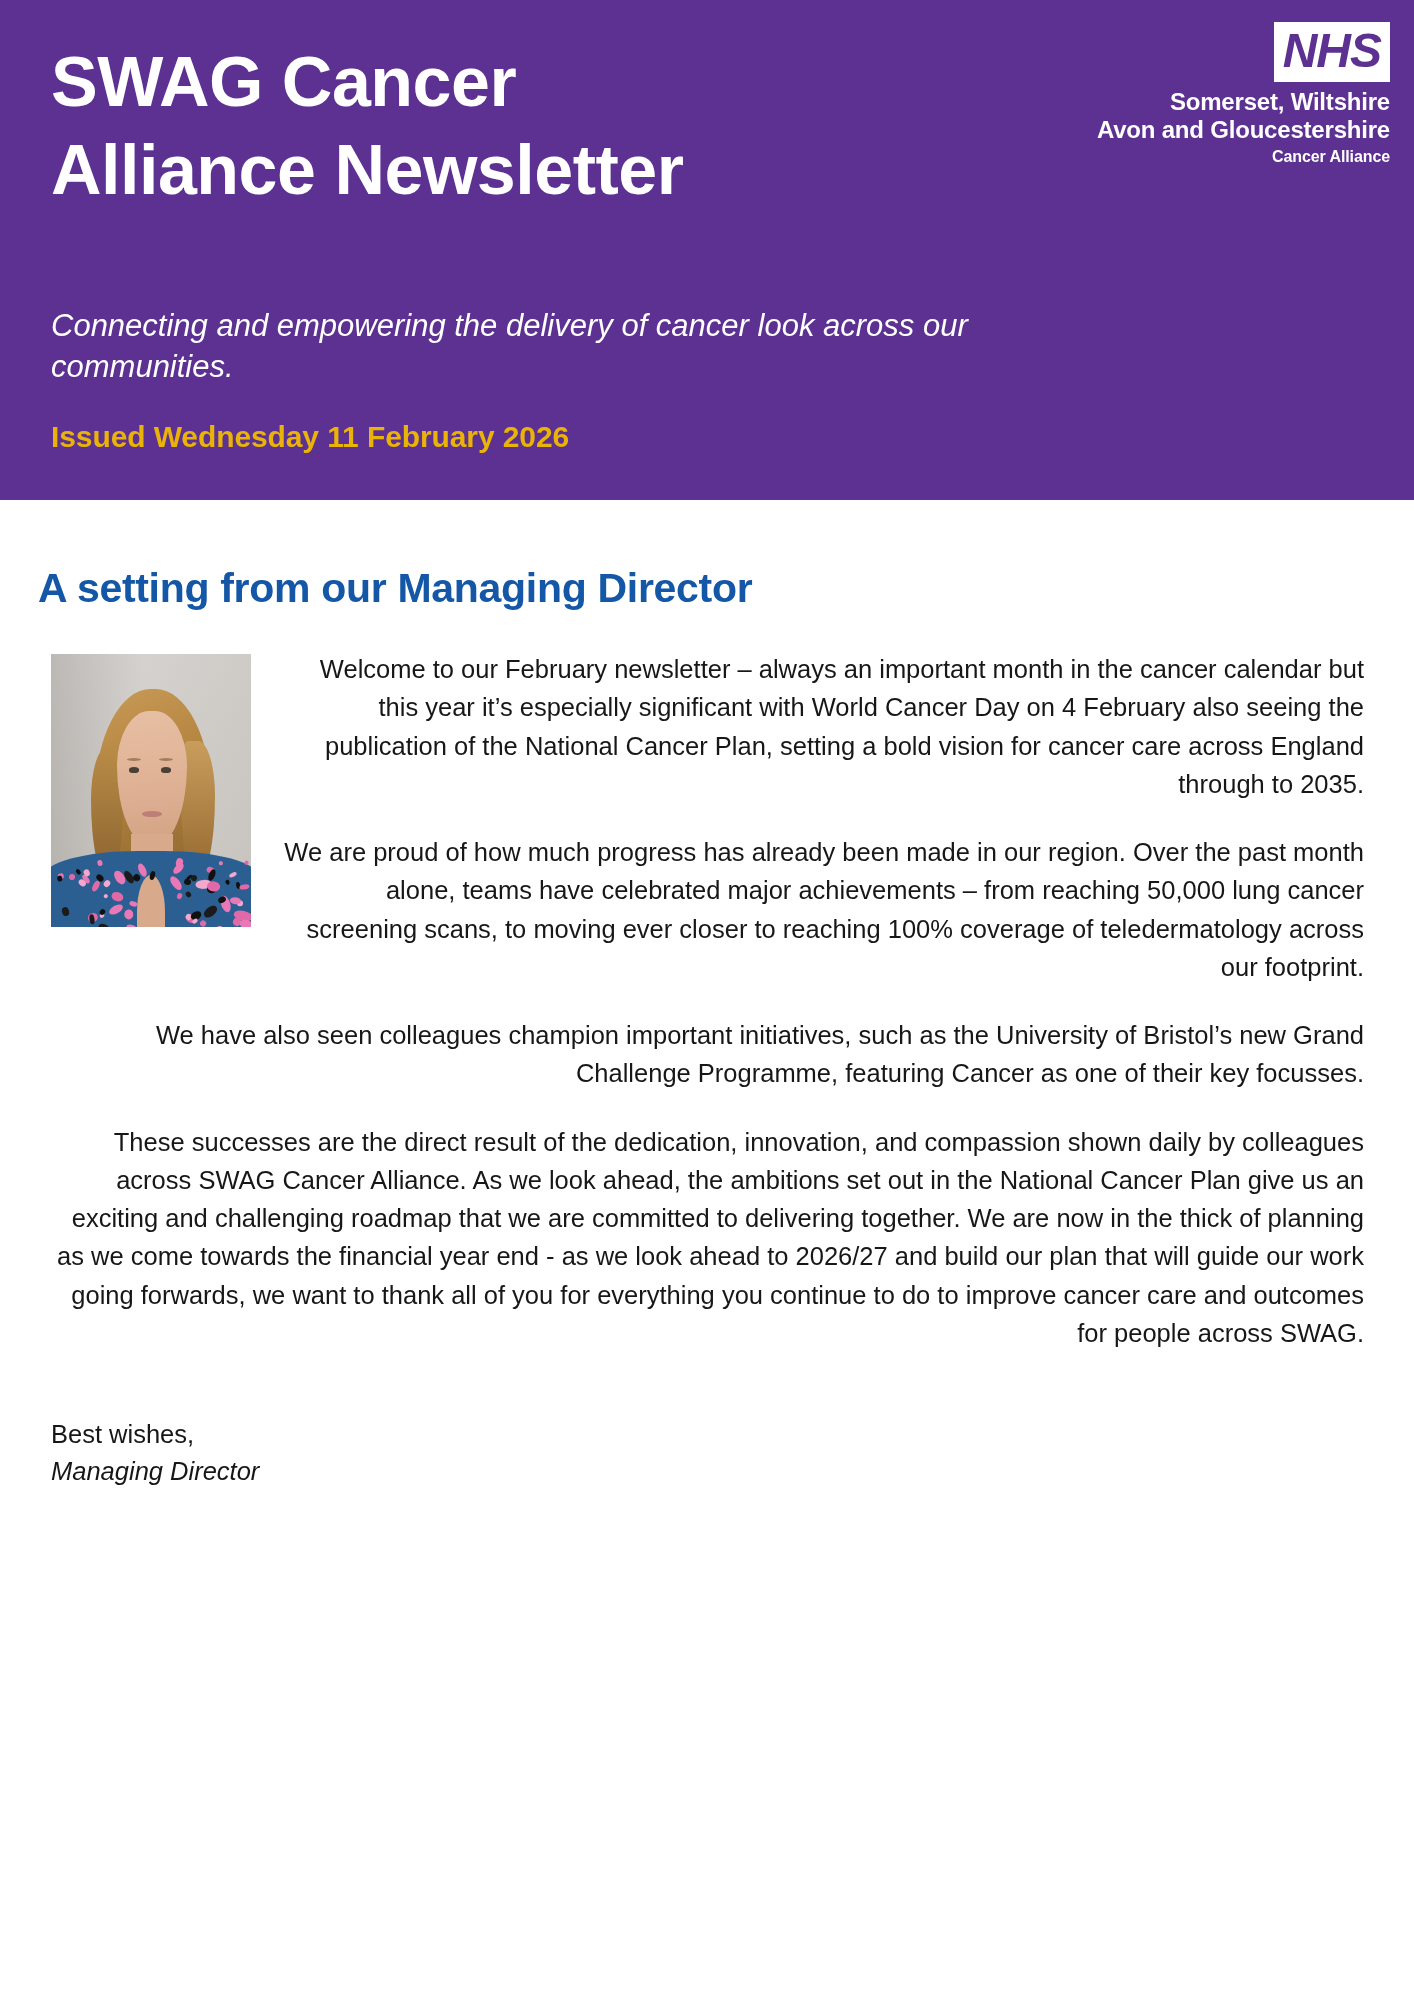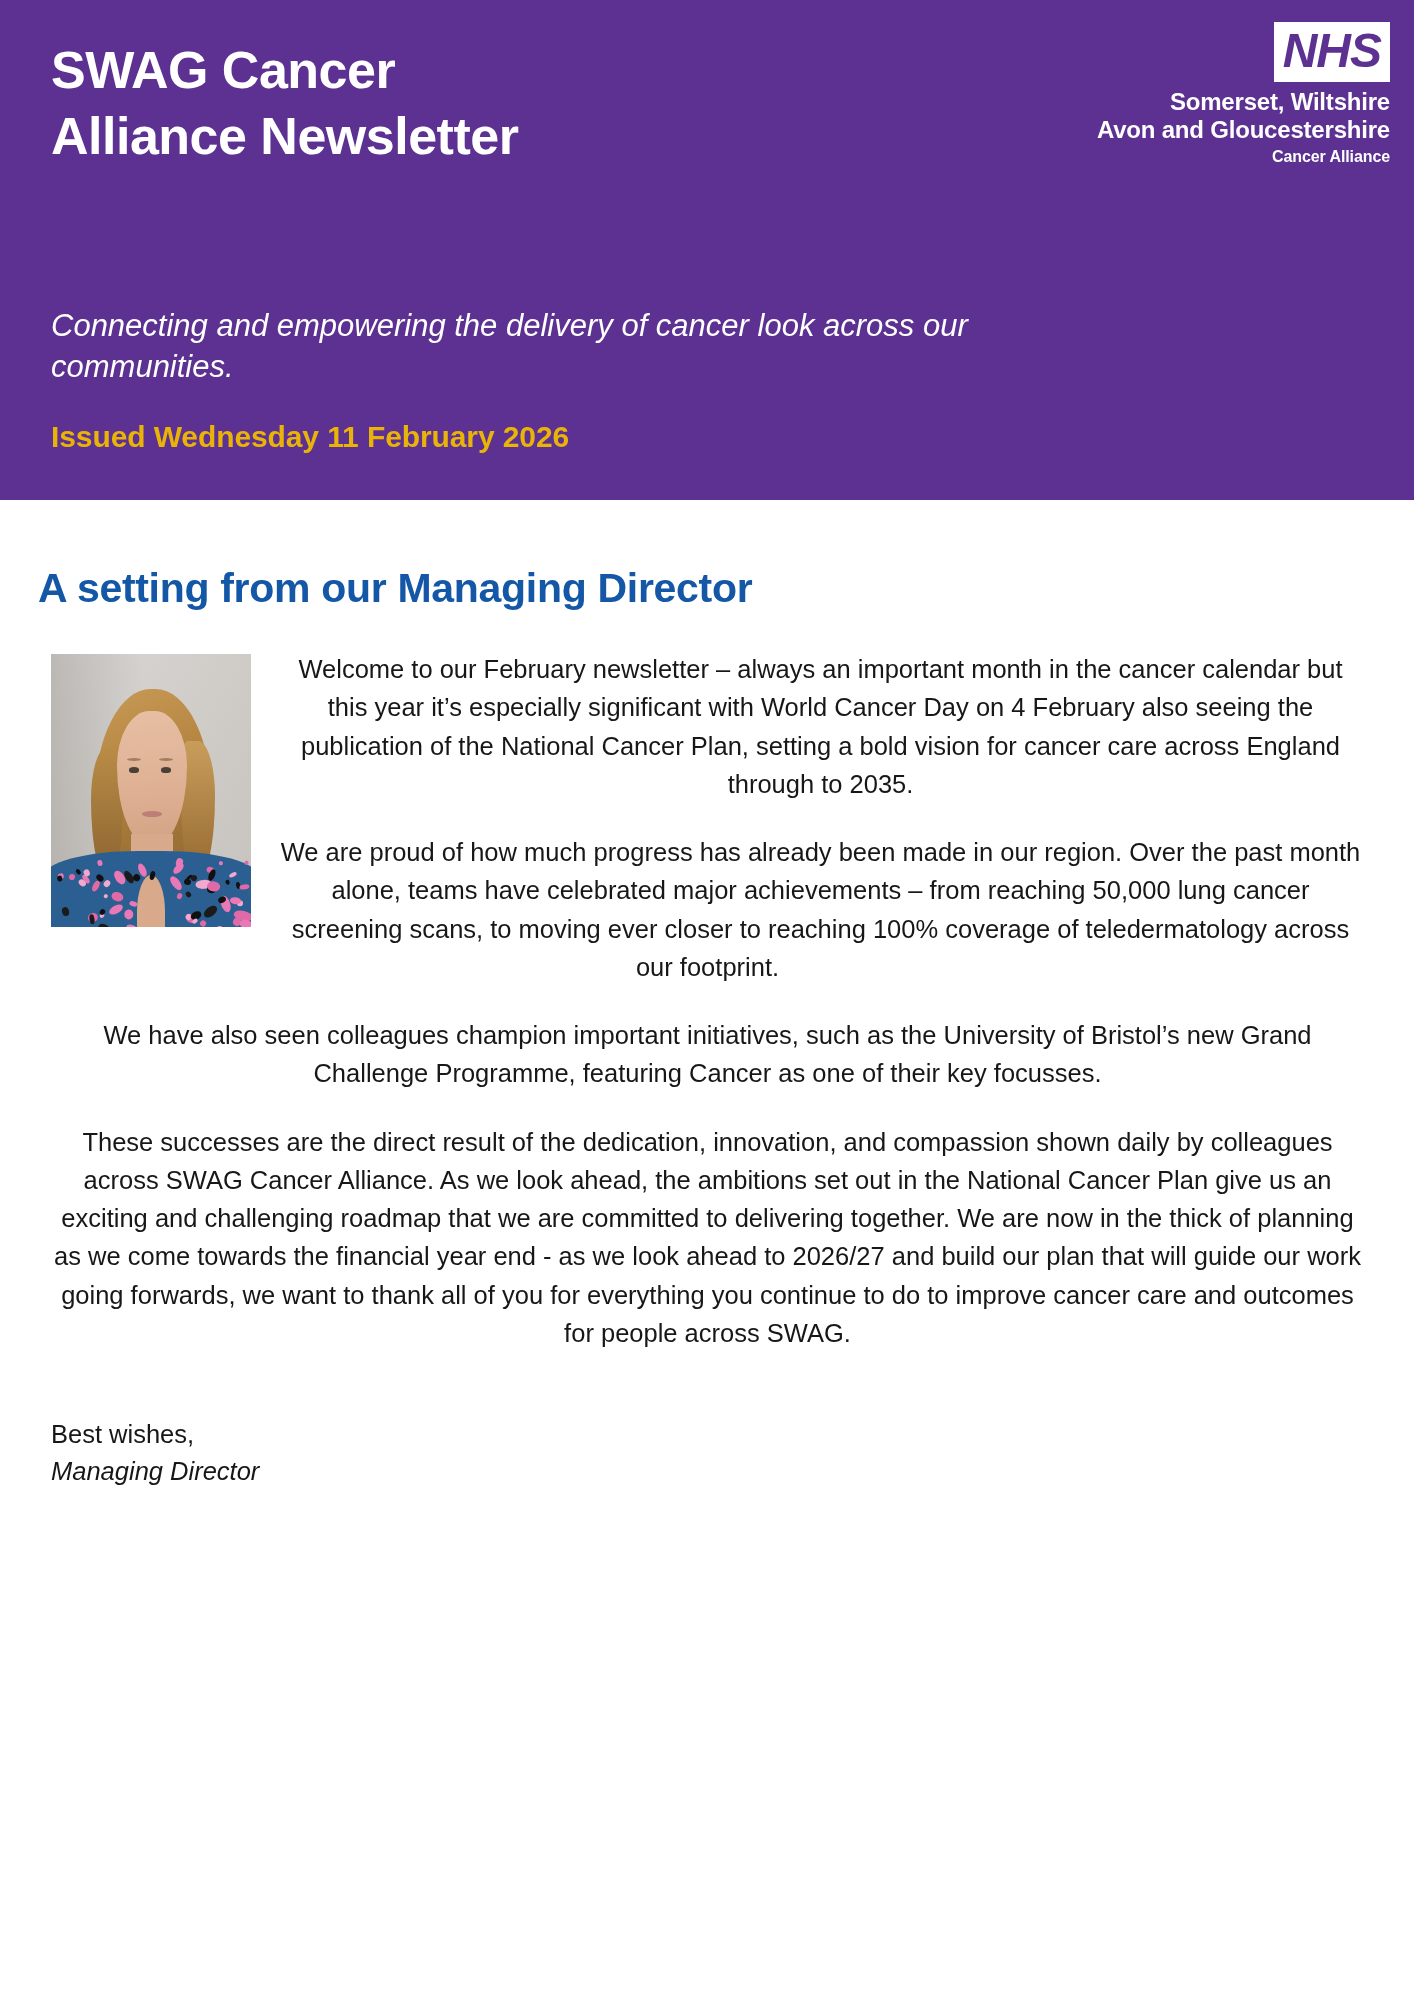--- a/index.html
+++ b/index.html
@@ -31,21 +31,21 @@
     box-sizing: border-box;
   }
   .banner-title {
     position: absolute;
     left: 51px;
     top: 38px;
     width: 920px;
     color: #ffffff;
     font-family: "Liberation Sans", sans-serif;
     font-weight: bold;
-    font-size: 52px;
+    font-size: 70px;
     line-height: 1.26;
     letter-spacing: -0.5px;
   }
   .banner-title .line { display: block; }
   .banner-subtitle {
     position: absolute;
     left: 51px;
     top: 305px;
     width: 1010px;
     color: #ffffff;
@@ -126,21 +126,21 @@
   .portrait {
     float: left;
     width: 200px;
     height: 273px;
     margin: 4px 26px 2px 0;
     border: 0;
     display: block;
   }
   .para {
     margin: 0 0 0 0;
-    text-align: center;
+    text-align: right;
   }
   .para + .para { margin-top: 30px; }
   .para-tight { margin-top: 0; }
 
   .signoff {
     margin: 64px 0 0 0;
     color: #171717;
     font-size: 25.5px;
     line-height: 1.46;
   }

